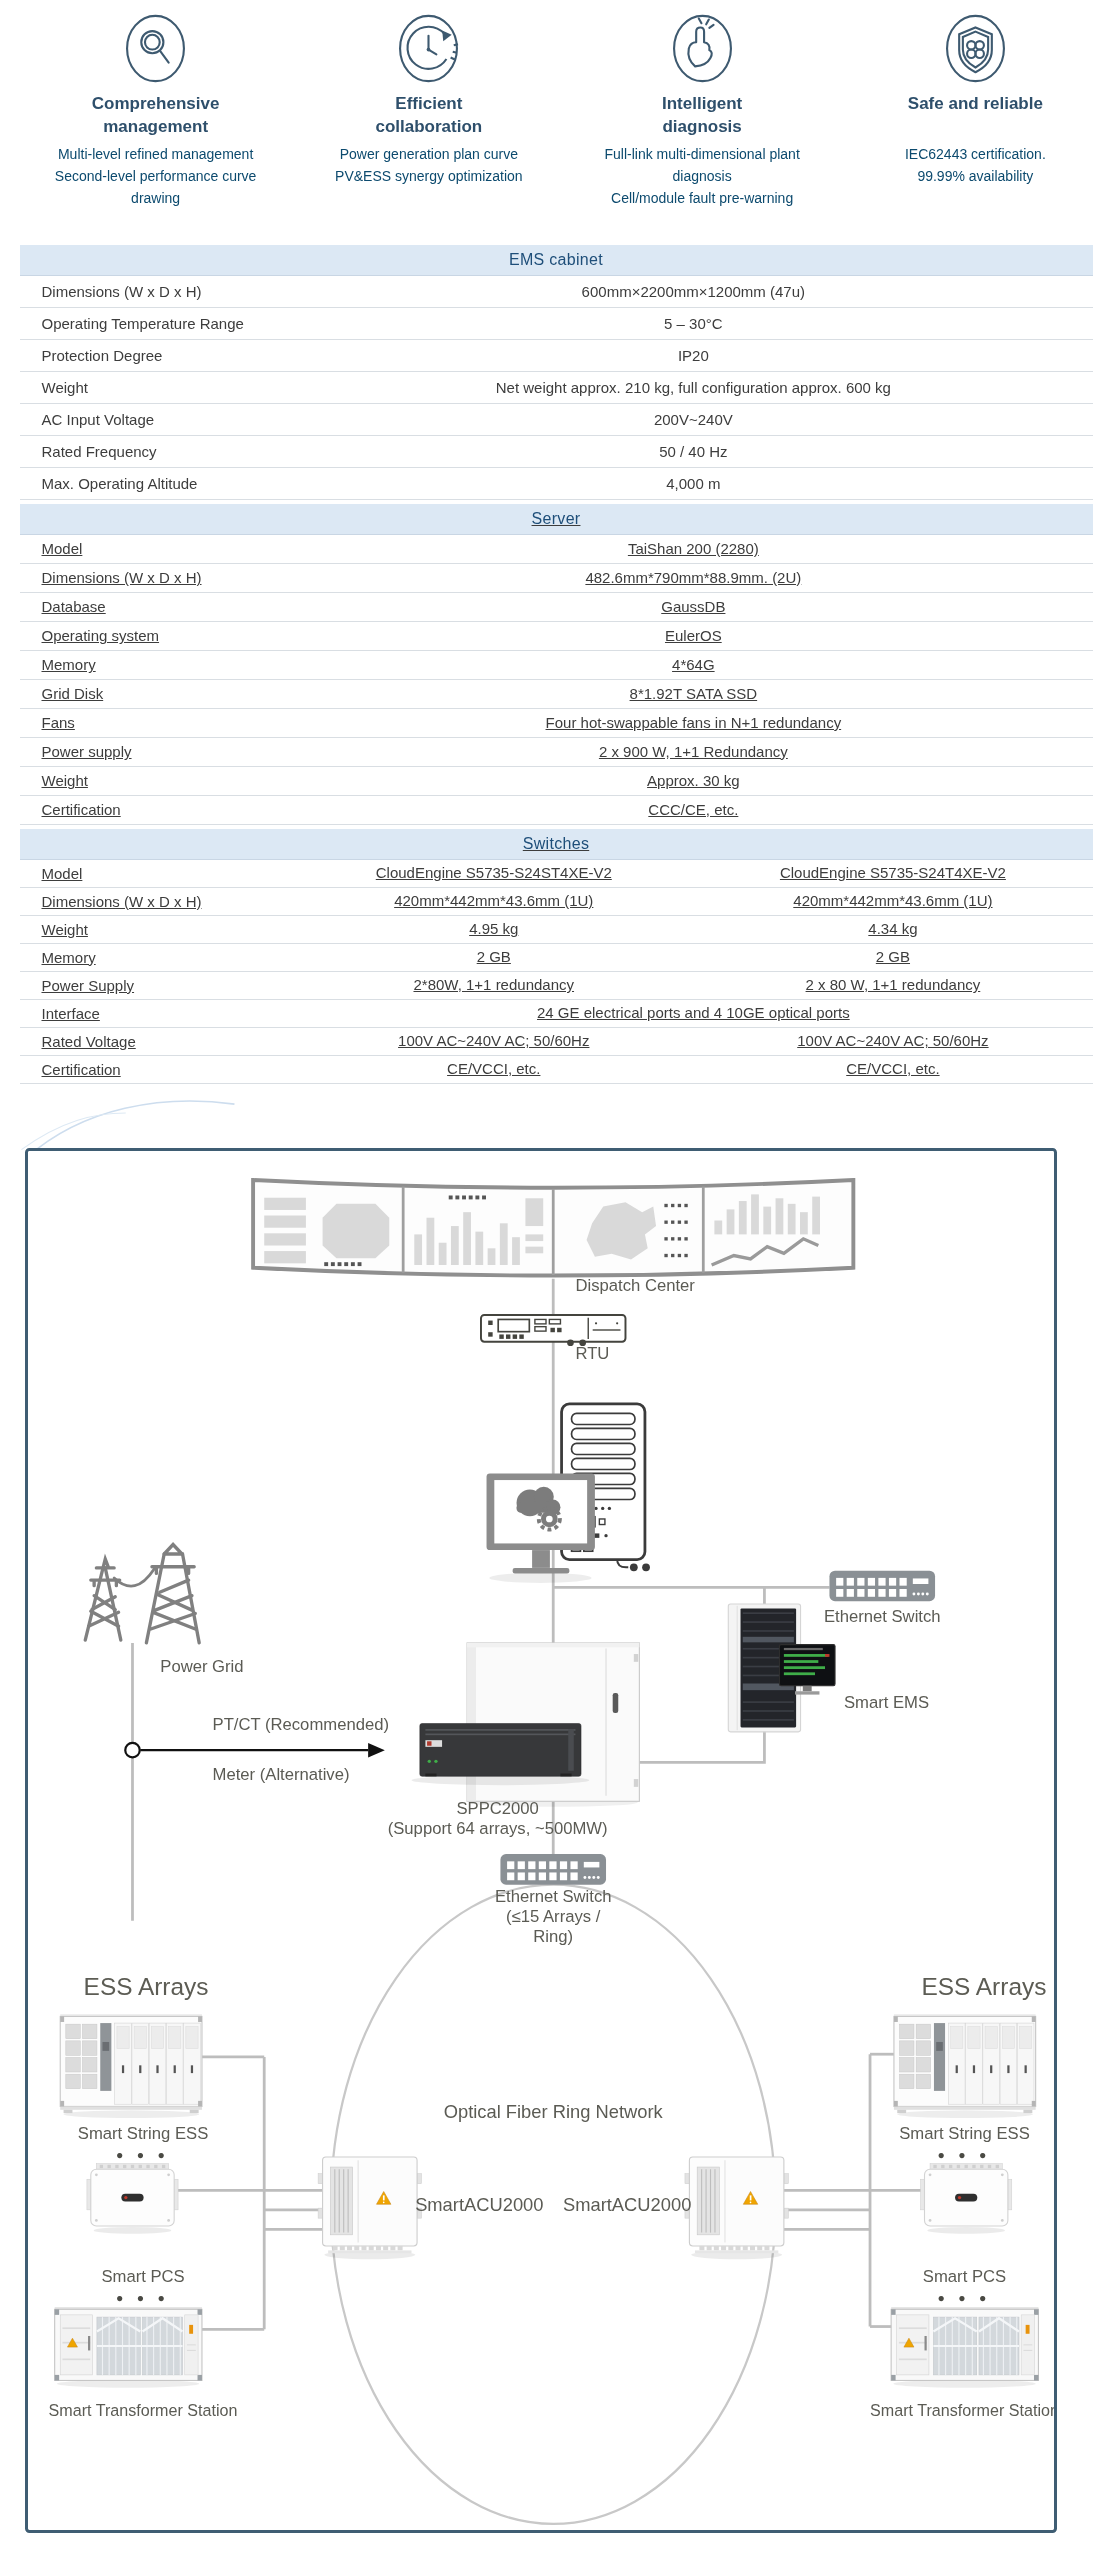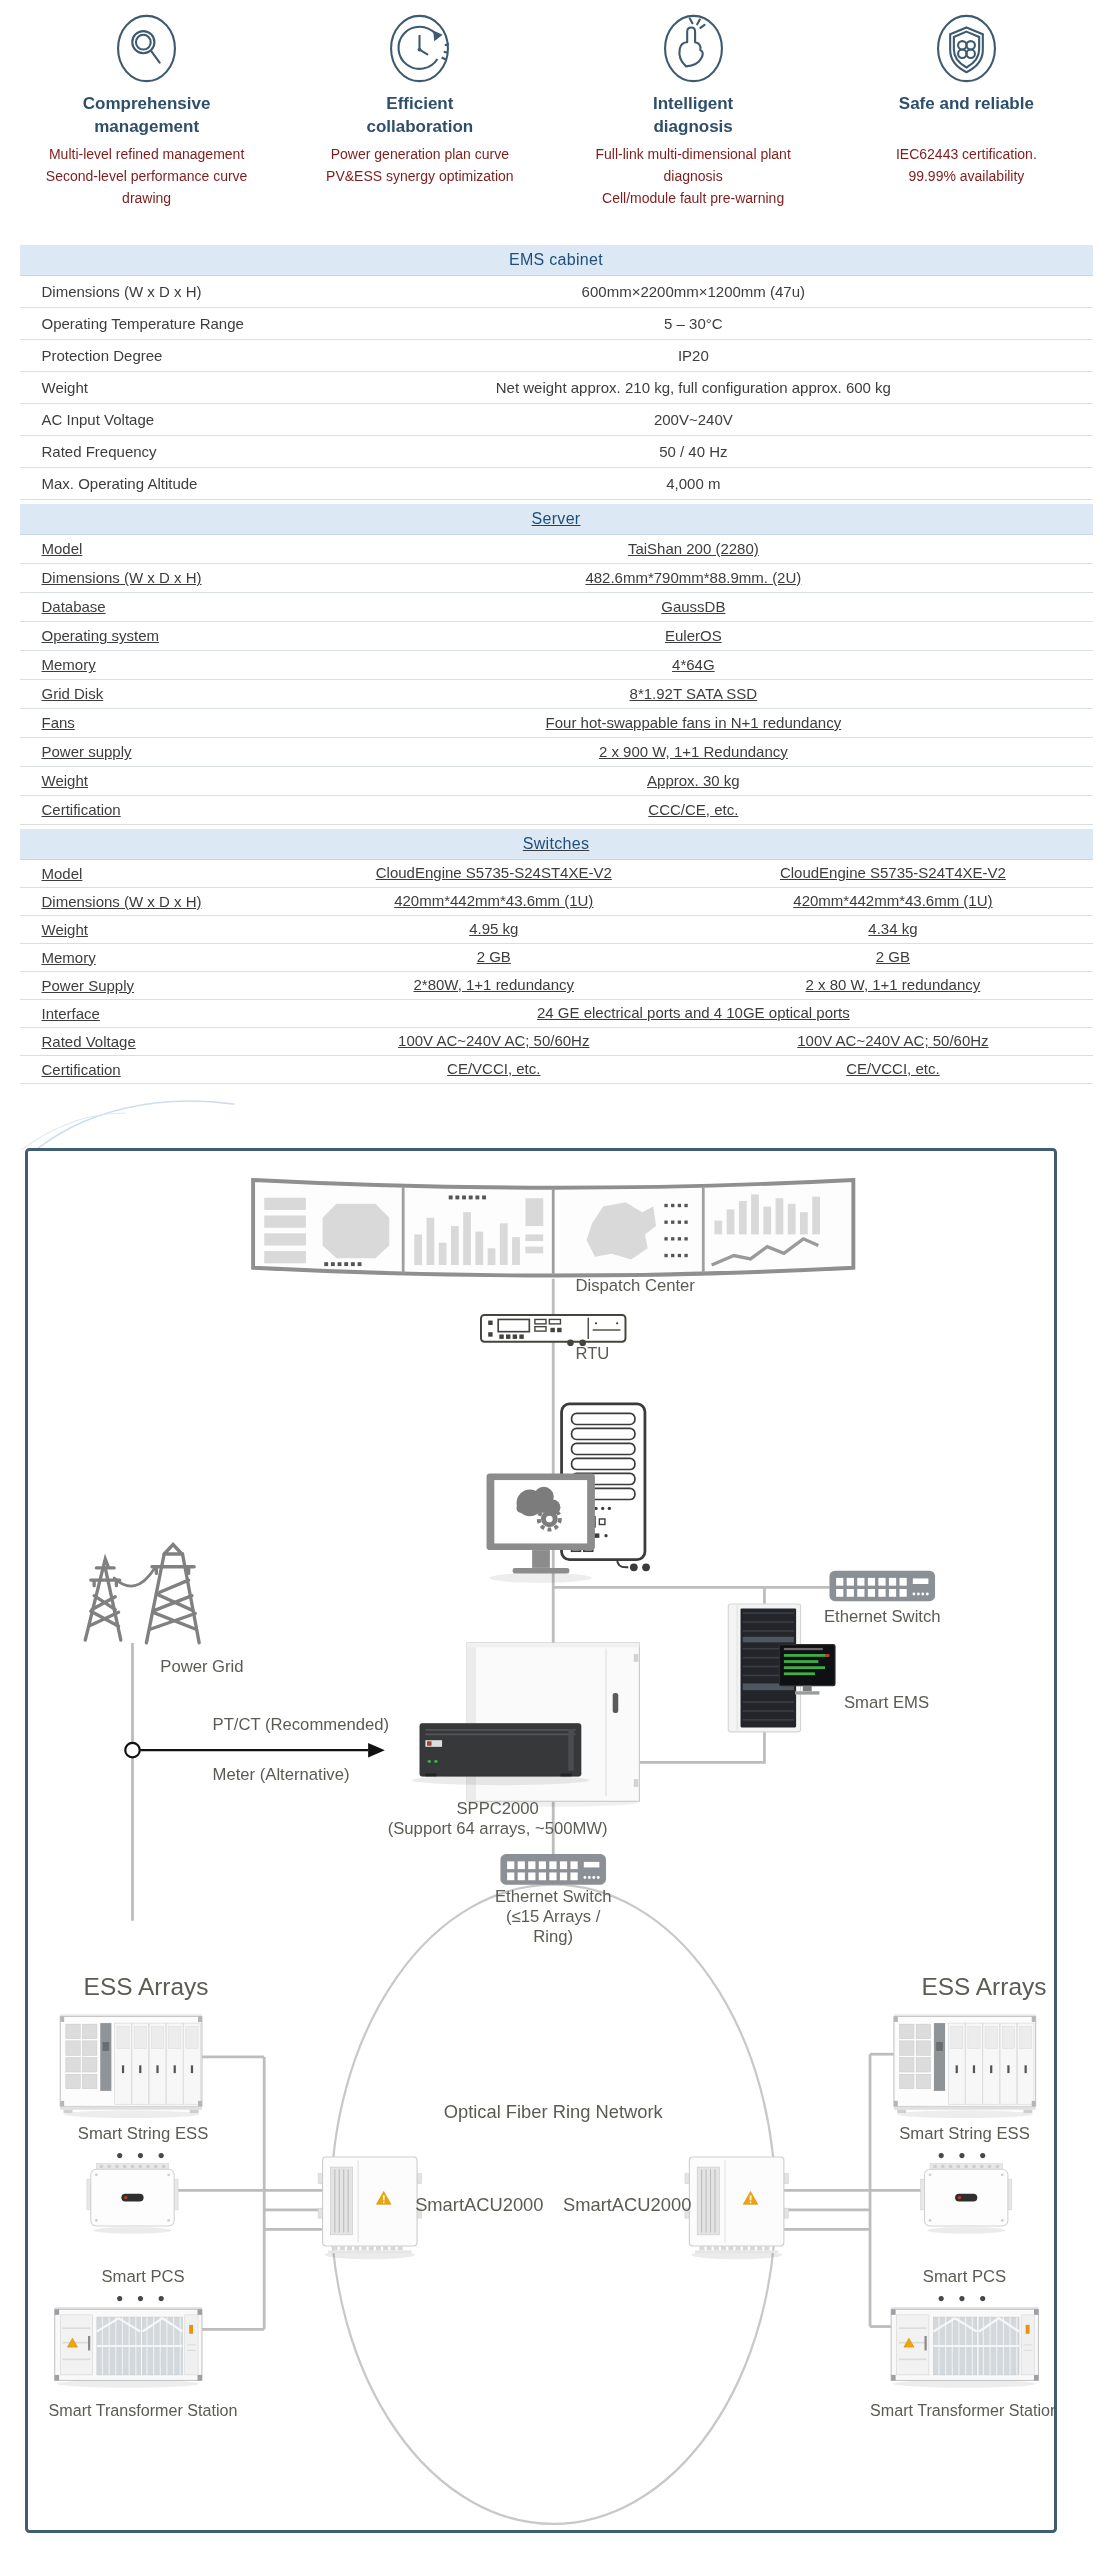--- a/index.html
+++ b/index.html
@@ -1,25 +1,25 @@
 <!DOCTYPE html>
 <html style="font-size:9px"><head>
 <meta charset="utf-8">
 <style>
   html,body{margin:0;padding:0;}
   body{width:1112px;height:2576px;position:relative;background:#ffffff;
        font-family:"Liberation Sans",sans-serif;color:#3d3d3d;overflow:hidden;}
 
   
-  .features{position:absolute;left:23px;top:6.7px;width:1067px;display:flex;gap:26px;}
+  .features{position:absolute;left:32px;top:6.7px;width:1067px;display:flex;gap:26px;}
   .feature{flex:1;text-align:center;}
   .f-icon{height:83px;display:flex;align-items:center;justify-content:center;}
   .f-icon svg{width:79px;height:79px;}
   .f-title{margin-top:2.2px;font-size:17px;font-weight:700;color:#2e4f6b;line-height:23px;min-height:46px;}
-  .f-sub{margin-top:5.6px;font-size:14px;color:#7f1d1d;line-height:22px;}
+  .f-sub{margin-top:5.6px;font-size:14px;color:#0c4a6e;line-height:22px;}
   .ico{stroke:#3e5a70;fill:none;stroke-width:4;}
 
   
   .tables{position:absolute;left:19.5px;top:245px;width:1073px;}
   .tbl{width:100%;}
   .tbl-title{height:30px;background:#dce8f4;display:flex;align-items:center;justify-content:center;
              font-size:16px;color:#1e4e79;letter-spacing:0.3px;border-bottom:1.1px solid #c9d6e4;}
   .row{display:flex;align-items:center;border-bottom:0.8px solid #d9dee3;}
   .cell{font-size:15px;color:#3d3d3d;}
   .cell.lbl{width:25.6%;padding-left:22px;box-sizing:border-box;text-align:left;}

